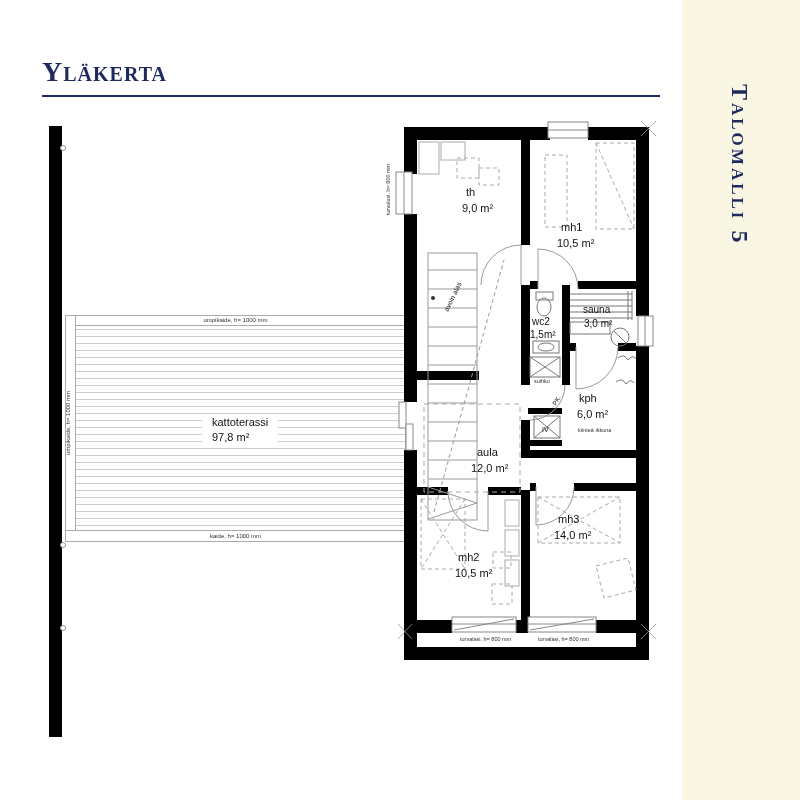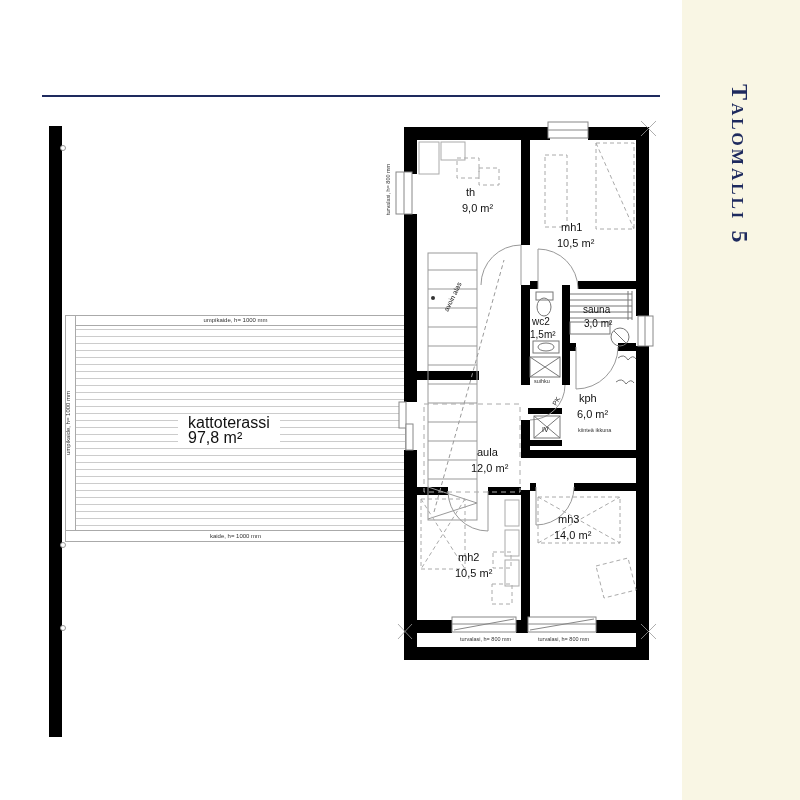--- a/index.html
+++ b/index.html
@@ -15,37 +15,38 @@
   .title-rule{position:absolute;left:42px;top:95px;width:618px;height:2px;background:#1e2a5e;}
   
   .terrace{position:absolute;left:65px;top:315px;width:339px;height:225px;
         border:1px solid #aaa;background:repeating-linear-gradient(180deg,#ffffff 0px,#ffffff 6px,#cccccc 6px,#cccccc 7px);}
   .railing{position:absolute;background:#fff;font-size:6px;color:#333;}
   .railing-top{left:0;top:0;width:100%;height:9px;border-bottom:1px solid #aaa;text-align:center;line-height:9px;}
   .railing-left{left:0;top:0;width:9px;height:100%;border-right:1px solid #aaa;}
   .railing-left span{position:absolute;left:-96px;top:102px;width:200px;height:10px;
         text-align:center;transform:rotate(-90deg);}
   .railing-bottom{left:0;bottom:0;width:100%;height:10px;border-top:1px solid #aaa;text-align:center;line-height:10px;}
-  .terrace-label{position:absolute;left:112px;top:98px;background:#fff;padding:1px 10px;
-        font-size:16px;color:#111;line-height:15px;}
+  .terrace-label{position:absolute;left:136px;top:98px;background:#fff;padding:1px 10px;
+        font-size:11px;color:#111;line-height:15px;}
   svg{position:absolute;left:0;top:0;}
   svg text{font-family:"Liberation Sans",sans-serif;fill:#111;}
   .room-lbl{font-size:11px;}
   .room-lbl-s{font-size:10px;}
   .note{font-size:5.5px;fill:#333;}
 </style>
 </head>
 <body>
 
 <div class="page">
 
   <div class="sidebar">
     <div class="sidebar-text">Talomalli 5</div>
   </div>
 
+  <h1 class="title">Yläkerta</h1>
   <div class="title-rule"></div>
 
   <div class="terrace">
     <div class="railing railing-top">
       <span>umpikaide, h= 1000 mm</span>
     </div>
     <div class="railing railing-left">
       <span>umpikaide, h= 1000 mm</span>
     </div>
     <div class="railing railing-bottom">

